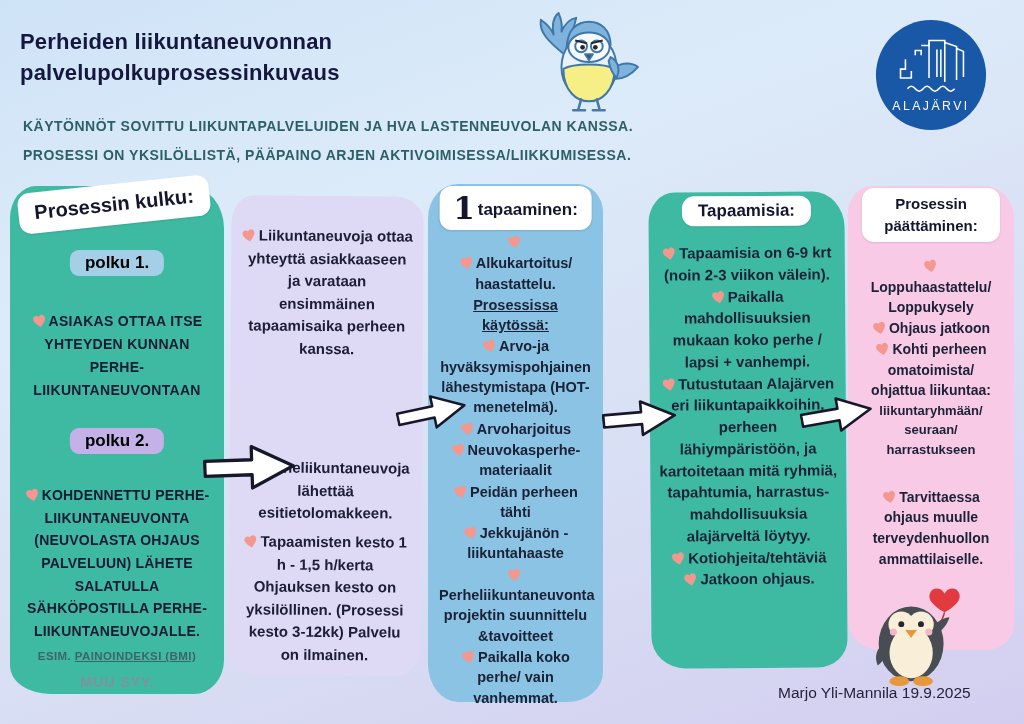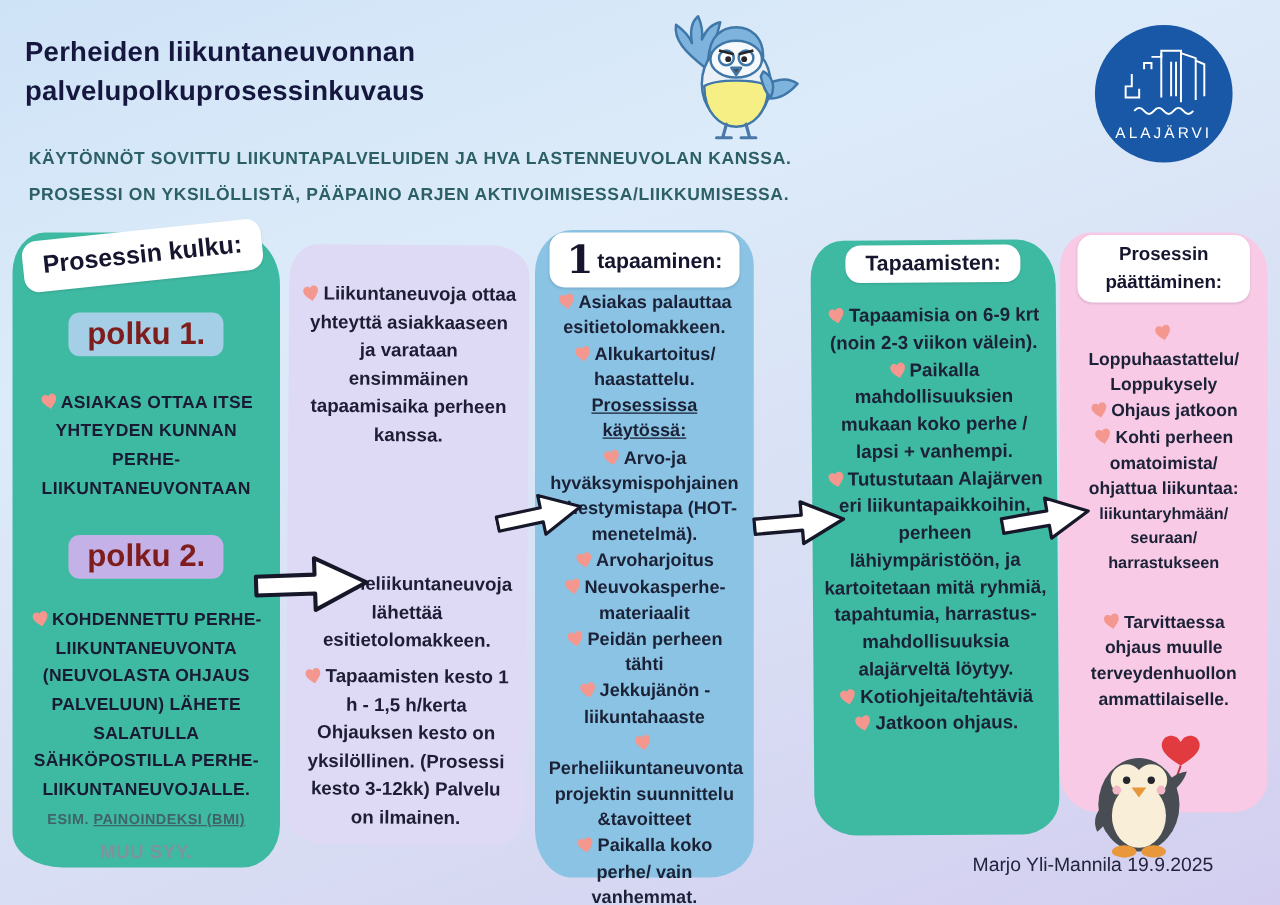--- a/index.html
+++ b/index.html
@@ -32,21 +32,21 @@
     color:#15162e;text-align:center;box-shadow:0 1px 2px rgba(20,20,50,.12);}
   .pk-title{top:-2px;left:8px;transform:rotate(-6deg);font-size:20px;padding:9px 16px;white-space:nowrap;}
   .c3-head{top:2px;left:50%;transform:translateX(-50%);font-size:17px;padding:4px 14px;white-space:nowrap;}
   .c3-head .big1{font-family:"DejaVu Serif",serif;font-size:31px;font-weight:700;
     vertical-align:-4px;margin-right:3px;}
   .c4-head{top:4px;left:50%;transform:translateX(-50%);font-size:17px;padding:5px 16px;white-space:nowrap;}
   .c5-head{top:2px;left:50%;transform:translateX(-50%);font-size:15px;padding:5px 10px;
     width:118px;line-height:1.45;}
 
   .mini-pill{position:absolute;left:50%;transform:translateX(-50%);border-radius:9px;
-    font-weight:800;font-size:25px;color:#7f1d1d;padding:3px 15px;white-space:nowrap;}
+    font-weight:800;font-size:17px;color:#000000;padding:3px 15px;white-space:nowrap;}
   .p1{top:64px;background:#a5cfe6;}
   .p2{top:242px;background:#c3b1e8;}
 
   .t{position:absolute;text-align:center;font-weight:800;}
   .t1{top:110px;left:12px;right:12px;font-size:14px;line-height:1.65;letter-spacing:.3px;}
   .t2{top:284px;left:6px;right:6px;font-size:14px;line-height:1.62;letter-spacing:.2px;}
   .note{top:452px;left:6px;right:6px;font-size:11.5px;font-weight:700;color:#3f6468;letter-spacing:.4px;}
   .note2{top:472px;left:6px;right:6px;font-size:15px;font-weight:700;color:#7d949c;letter-spacing:.4px;}
   .u{text-decoration:underline;}
 
@@ -149,21 +149,21 @@
     <p class="c2i c2i3"><svg class="heart" viewBox="0 0 24 22">
           <path d="M12 21 C8 17 2.5 12.5 2.5 7.5 C2.5 4 5 2 7.8 2 C9.7 2 11.2 3 12 4.6 C12.8 3 14.3 2 16.2 2 C19 2 21.5 4 21.5 7.5 C21.5 12.5 16 17 12 21Z"></path>
         </svg><span>Tapaamisten kesto 1 h - 1,5 h/kerta Ohjauksen kesto on yksilöllinen. (Prosessi kesto 3-12kk) Palvelu on ilmainen.</span></p>
   </div>
 
   <div class="col col3">
     <div class="pill c3-head"><span class="big1">1</span><span>tapaaminen:</span></div>
     <div class="flow c3-flow">
       <p><svg class="heart" viewBox="0 0 24 22">
             <path d="M12 21 C8 17 2.5 12.5 2.5 7.5 C2.5 4 5 2 7.8 2 C9.7 2 11.2 3 12 4.6 C12.8 3 14.3 2 16.2 2 C19 2 21.5 4 21.5 7.5 C21.5 12.5 16 17 12 21Z"></path>
-          </svg><span>Asiakas palauttaa esitietolomakkeen.</span></p>
+          </svg></p>
       <p><svg class="heart" viewBox="0 0 24 22">
             <path d="M12 21 C8 17 2.5 12.5 2.5 7.5 C2.5 4 5 2 7.8 2 C9.7 2 11.2 3 12 4.6 C12.8 3 14.3 2 16.2 2 C19 2 21.5 4 21.5 7.5 C21.5 12.5 16 17 12 21Z"></path>
           </svg><span>Alkukartoitus/ haastattelu.</span></p>
       <p class="u">Prosessissa käytössä:</p>
       <p><svg class="heart" viewBox="0 0 24 22">
             <path d="M12 21 C8 17 2.5 12.5 2.5 7.5 C2.5 4 5 2 7.8 2 C9.7 2 11.2 3 12 4.6 C12.8 3 14.3 2 16.2 2 C19 2 21.5 4 21.5 7.5 C21.5 12.5 16 17 12 21Z"></path>
           </svg><span>Arvo-ja hyväksymispohjainen lähestymistapa (HOT- menetelmä).</span></p>
       <p><svg class="heart" viewBox="0 0 24 22">
             <path d="M12 21 C8 17 2.5 12.5 2.5 7.5 C2.5 4 5 2 7.8 2 C9.7 2 11.2 3 12 4.6 C12.8 3 14.3 2 16.2 2 C19 2 21.5 4 21.5 7.5 C21.5 12.5 16 17 12 21Z"></path>
           </svg><span>Arvoharjoitus</span></p>
@@ -179,21 +179,21 @@
       <p><svg class="heart" viewBox="0 0 24 22">
             <path d="M12 21 C8 17 2.5 12.5 2.5 7.5 C2.5 4 5 2 7.8 2 C9.7 2 11.2 3 12 4.6 C12.8 3 14.3 2 16.2 2 C19 2 21.5 4 21.5 7.5 C21.5 12.5 16 17 12 21Z"></path>
           </svg><span>Perheliikuntaneuvonta projektin suunnittelu &amp;tavoitteet</span></p>
       <p><svg class="heart" viewBox="0 0 24 22">
             <path d="M12 21 C8 17 2.5 12.5 2.5 7.5 C2.5 4 5 2 7.8 2 C9.7 2 11.2 3 12 4.6 C12.8 3 14.3 2 16.2 2 C19 2 21.5 4 21.5 7.5 C21.5 12.5 16 17 12 21Z"></path>
           </svg><span>Paikalla koko perhe/ vain vanhemmat.</span></p>
     </div>
   </div>
 
   <div class="col col4">
-    <div class="pill c4-head">Tapaamisten:</div>
+    <div class="pill c4-head">Tapaamisia:</div>
     <div class="flow c4-flow">
       <p><svg class="heart" viewBox="0 0 24 22">
             <path d="M12 21 C8 17 2.5 12.5 2.5 7.5 C2.5 4 5 2 7.8 2 C9.7 2 11.2 3 12 4.6 C12.8 3 14.3 2 16.2 2 C19 2 21.5 4 21.5 7.5 C21.5 12.5 16 17 12 21Z"></path>
           </svg><span>Tapaamisia on 6-9 krt (noin 2-3 viikon välein).</span></p>
       <p><svg class="heart" viewBox="0 0 24 22">
             <path d="M12 21 C8 17 2.5 12.5 2.5 7.5 C2.5 4 5 2 7.8 2 C9.7 2 11.2 3 12 4.6 C12.8 3 14.3 2 16.2 2 C19 2 21.5 4 21.5 7.5 C21.5 12.5 16 17 12 21Z"></path>
           </svg><span>Paikalla mahdollisuuksien mukaan koko perhe / lapsi + vanhempi.</span></p>
       <p><svg class="heart" viewBox="0 0 24 22">
             <path d="M12 21 C8 17 2.5 12.5 2.5 7.5 C2.5 4 5 2 7.8 2 C9.7 2 11.2 3 12 4.6 C12.8 3 14.3 2 16.2 2 C19 2 21.5 4 21.5 7.5 C21.5 12.5 16 17 12 21Z"></path>
           </svg><span>Tutustutaan Alajärven eri liikuntapaikkoihin, perheen lähiympäristöön, ja kartoitetaan mitä ryhmiä, tapahtumia, harrastus- mahdollisuuksia alajärveltä löytyy.</span></p>

